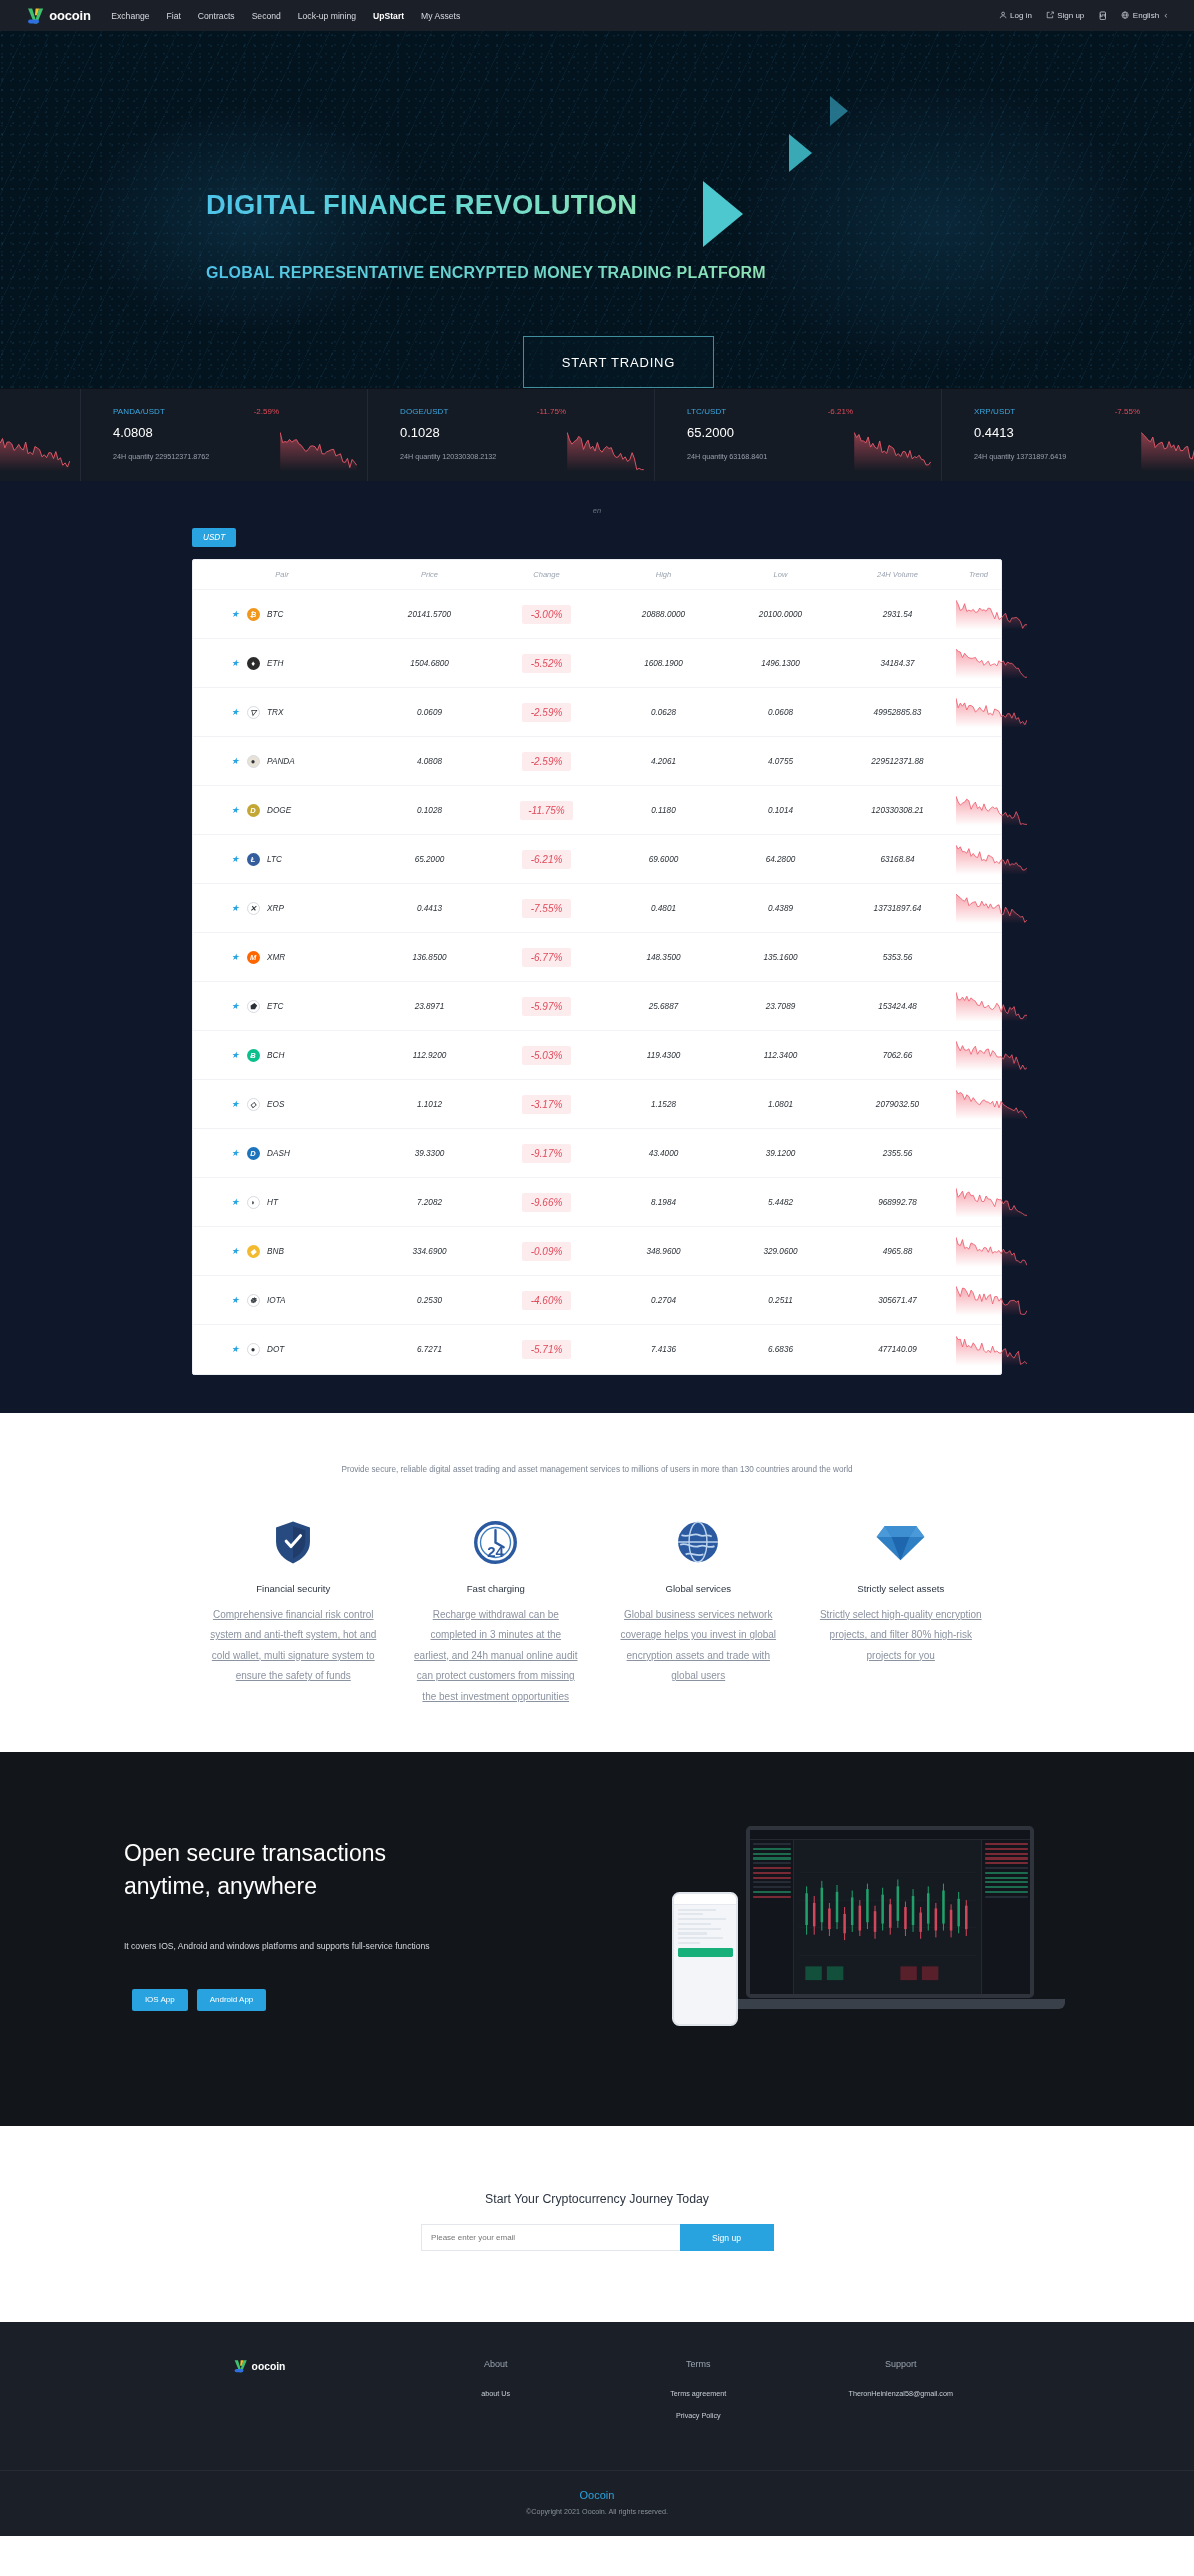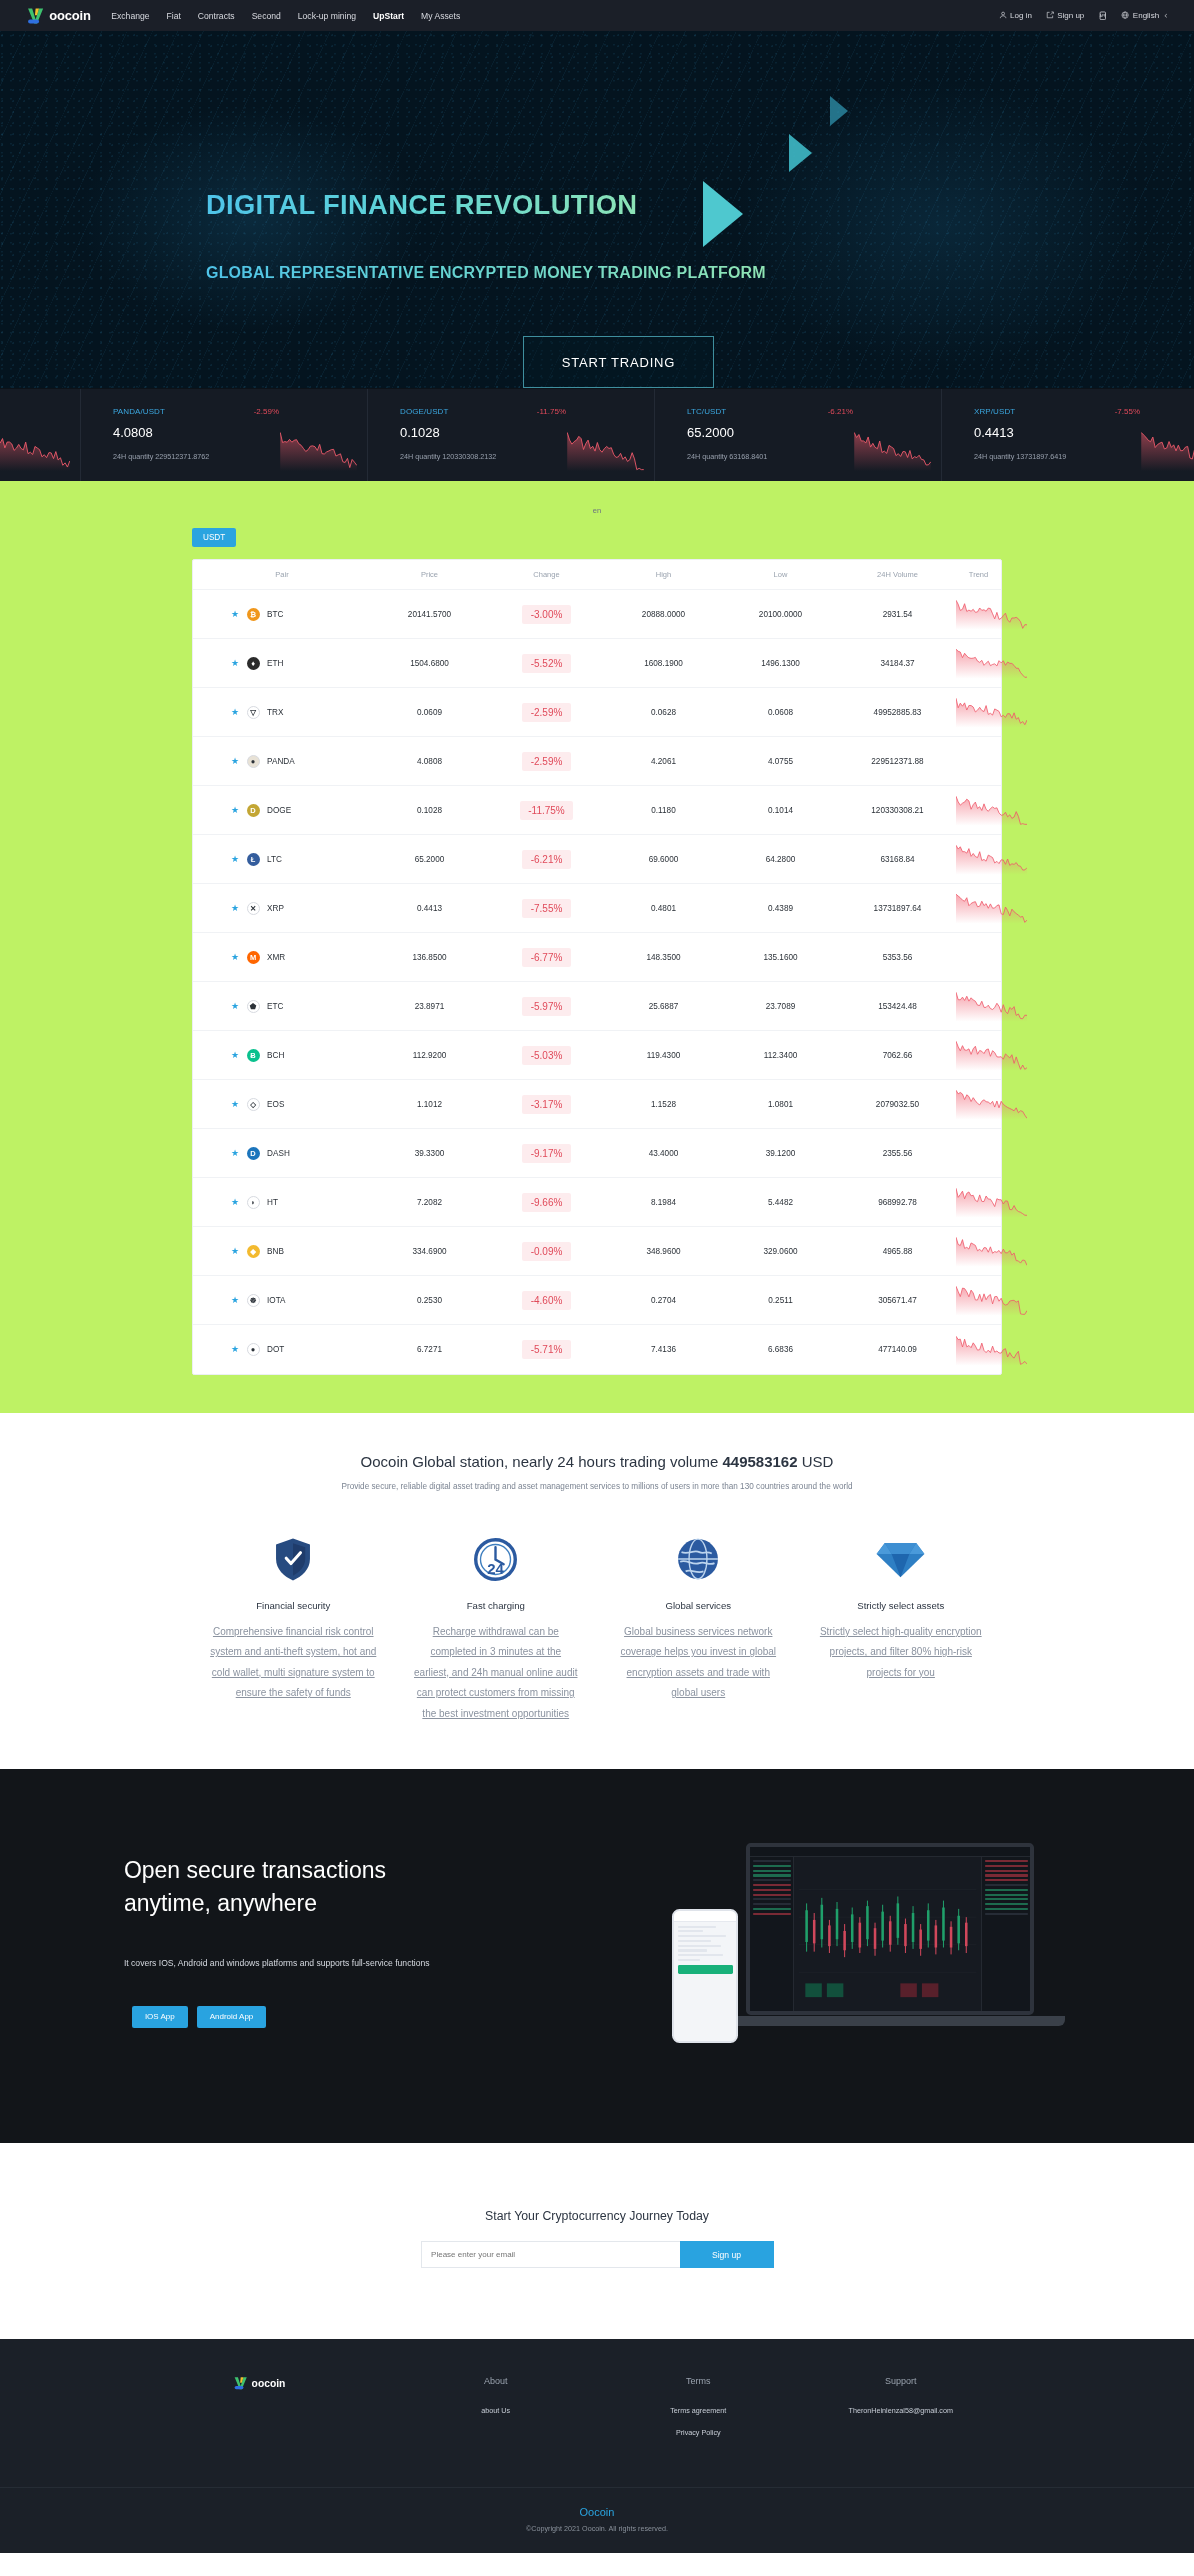--- a/index.html
+++ b/index.html
@@ -105,21 +105,21 @@
     position: relative; width: 287px; flex: 0 0 287px; height: 100%;
     padding: 18px 0 0 32px; border-right: 0.7px solid #232a35;
   }
   .tk-pair { font-size: 8px; color: #3ba7df; letter-spacing:0.1px; }
   .tk-price { font-size: 13px; color: #ffffff; font-weight: 400; margin-top: 9px; }
   .tk-qty { font-size: 7.2px; color: #98a0ad; margin-top: 12.3px; }
   .tk-chg { position: absolute; right: 88px; top: 18px; font-size: 8px; color: #e04a5a; }
   .tk-spark { position: absolute; right: 9.6px; bottom: 9.6px; width: 77px; height: 41px; }
 
   
-  .market-wrap { background: #bef264; padding: 20.6px 0 38px; }
+  .market-wrap { background: #0f172a; padding: 20.6px 0 38px; font-style: italic; }
   .pager-dots { text-align:center; font-size:7.5px; color:#6b7280; padding: 4.1px 0 13.7px; }
   .market-inner { width: 810px; margin: 0 auto; }
   .tab-usdt {
     display:inline-block; background: #2aa4e0; color:#fff; font-size: 8.2px;
     padding: 4.8px 11px; border-radius: 2.1px; cursor:pointer; margin-bottom: 12.3px;
   }
   .table-card { background:#fff; border:0.7px solid #eceff3; border-radius: 2.1px; }
   .mkt-row { display:flex; align-items:center; height: 49px; border-bottom: 0.7px solid #f0f2f5; }
   .mkt-row:last-child { border-bottom: none; }
   .mkt-head { height: 30px; border-bottom: 0.7px solid #f0f2f5; }
@@ -754,23 +754,20 @@
                   <path d="M0.0 2.8 L3.2 7.7 L6.3 7.1 L9.5 18.6 L12.6 7.2 L15.8 18.4 L18.9 16.4 L22.1 19.6 L25.2 12.5 L28.4 17.2 L31.5 23.2 L34.7 22.5 L37.8 12.9 L41.0 23.6 L44.1 26.8 L47.3 23.2 L50.4 26.8 L53.6 17.3 L56.7 26.2 L59.9 24.5 L63.0 27.3 L66.2 27.6 L69.3 22.6 L72.5 21.1 L75.6 33.2 L78.8 26.8 L81.9 32.2 L85.1 34.9 L88.2 29.0 L91.4 24.9 L94.5 44.0 L97.7 42.4 L100.8 39.8 L104.0 43.4" fill="none" stroke="#ef5a6b" stroke-width="1.2"></path>
                 </svg></span>
             </div>
           </div>
         </div>
     </div>
   </div>
 </div>
 
 <div class="stats">
-  <div class="stats-title">
-    <span>Oocoin Global station, nearly 24 hours trading volume </span><b>449583162</b><span> USD</span>
-  </div>
   <div class="stats-sub">Provide secure, reliable digital asset trading and asset management services to millions of users in more than 130 countries around the world</div>
 </div>
 
 <div class="features">
   <div class="feat">
     <div class="feat-icon">
       <svg width="38" height="45" viewBox="0 0 56 66">
         <path d="M28 2 L53 11 V32 C53 48 41 58 28 64 C15 58 3 48 3 32 V11 Z" fill="#274b80"></path>
         <path d="M28 9 L46 15 V32 C46 44 37 52 28 57 Z" fill="#1f3c6b"></path>
         <path d="M18 31 l7 8 14 -16" fill="none" stroke="#ffffff" stroke-width="4.5" stroke-linecap="round" stroke-linejoin="round"></path>

